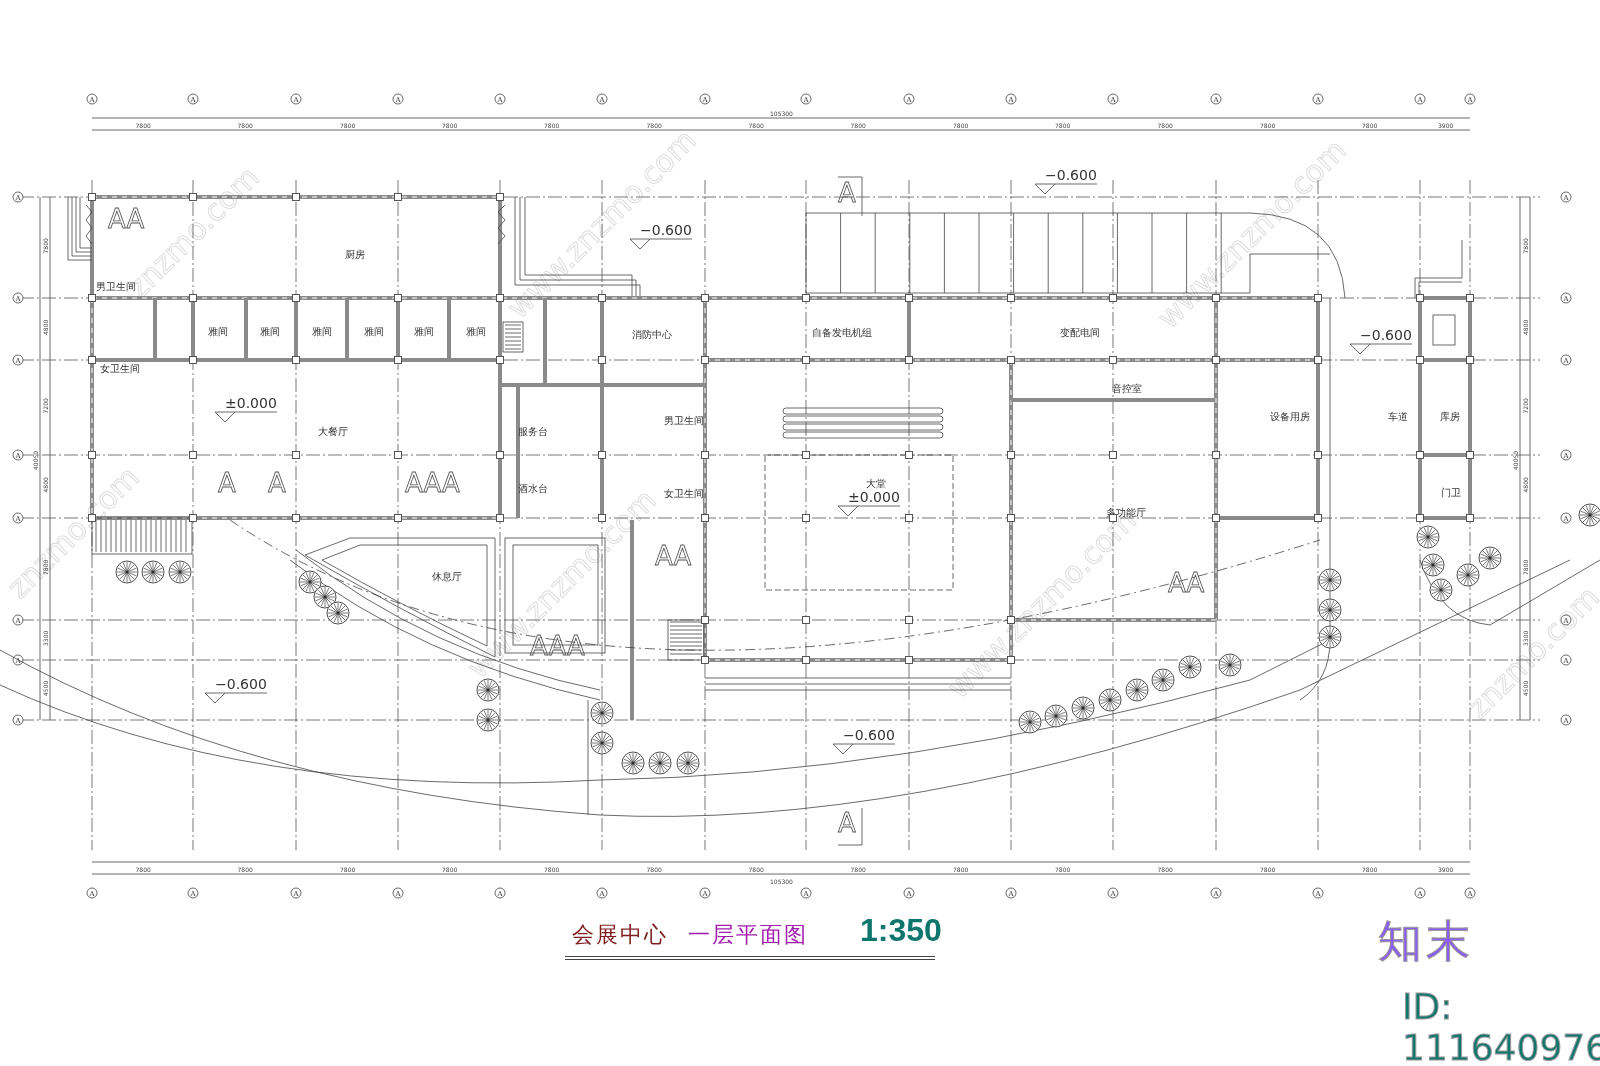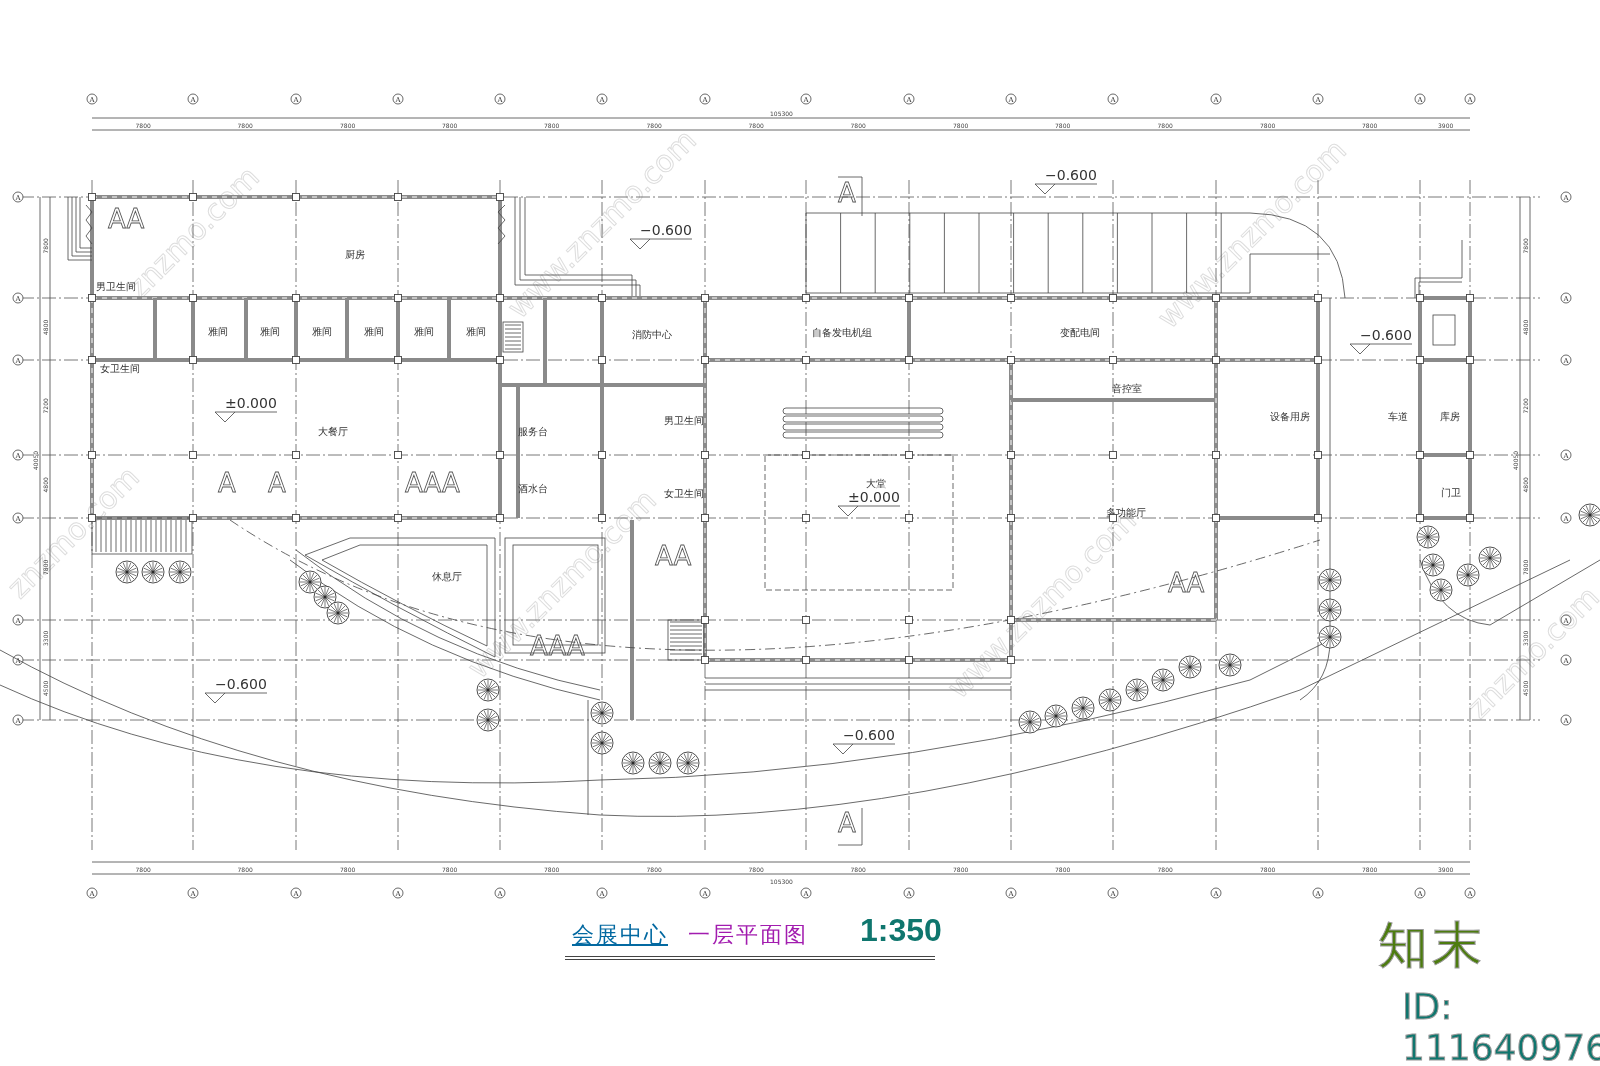--- a/index.html
+++ b/index.html
@@ -13,26 +13,26 @@
   .col { fill: #fff; stroke: #444; stroke-width: 0.9; }
   .bubble { fill: #fff; stroke: #444; stroke-width: 0.8; }
   .btxt { font-family: "DejaVu Serif", serif; font-size: 7px; fill: #333; }
   .dimtxt { font-family: "DejaVu Sans", sans-serif; font-size: 6px; fill: #444; }
   .room { font-family: "DejaVu Sans", sans-serif; font-size: 10px; fill: #333; }
   .lvl { font-family: "DejaVu Sans", sans-serif; font-size: 14px; fill: #333; }
   .bigA { font-family: "DejaVu Sans", sans-serif; font-size: 26px; fill: none; stroke: #555; stroke-width: 0.8; }
   .tree { fill: #fff; stroke: #222; stroke-width: 0.8; }
   .treex { stroke: #222; stroke-width: 0.6; }
   .wm { font-family: "DejaVu Sans", sans-serif; font-size: 30px; fill: none; stroke: #ddd; stroke-width: 1; }
-  .title-cn { position: absolute; left: 572px; top: 920px; font-family: "DejaVu Sans", sans-serif; font-size: 22px; color: #0369a1; font-weight: 200; letter-spacing: 2px; text-decoration: underline; }
+  .title-cn { position: absolute; left: 572px; top: 920px; font-family: "DejaVu Sans", sans-serif; font-size: 22px; color: #7f1d1d; font-weight: 200; letter-spacing: 2px; }
   .title-cn2 { position: absolute; left: 688px; top: 920px; font-family: "DejaVu Sans", sans-serif; font-size: 22px; color: #a21caf; letter-spacing: 2px; }
   .scale { position: absolute; left: 860px; top: 912px; font-family: "Liberation Sans", sans-serif; font-weight: bold; font-size: 32px; color: #0f766e; }
   .underline { position: absolute; left: 565px; top: 956px; width: 370px; height: 0; border-top: 1px solid #444; }
   .underline2 { position: absolute; left: 565px; top: 959px; width: 370px; height: 0; border-top: 1px solid #444; }
-  .brand { position: absolute; left: 1378px; top: 912px; font-family: "DejaVu Sans", sans-serif; font-size: 50px; color: #4d7c0f; -webkit-text-stroke: 1px #999; letter-spacing: 4px; text-align: center; }
+  .brand { position: absolute; left: 1378px; top: 912px; font-family: "DejaVu Sans", sans-serif; font-size: 44px; color: #8b5cf6; -webkit-text-stroke: 1px #999; letter-spacing: 4px; text-align: center; }
   .brand-id { position: absolute; left: 1362px; top: 986px; font-family: "DejaVu Sans", sans-serif; font-size: 36px; color: #0f766e; margin-left: 40px; -webkit-text-stroke: 1px #999; }
 </style>
 </head>
 <body>
 
 <svg id="plan" viewBox="0 0 1600 1066" xmlns="http://www.w3.org/2000/svg">
 
   <g>
     <text class="wm" transform="translate(140,300) rotate(-45)">znzmo.com</text>
     <text class="wm" transform="translate(520,320) rotate(-45)">www.znzmo.com</text>

